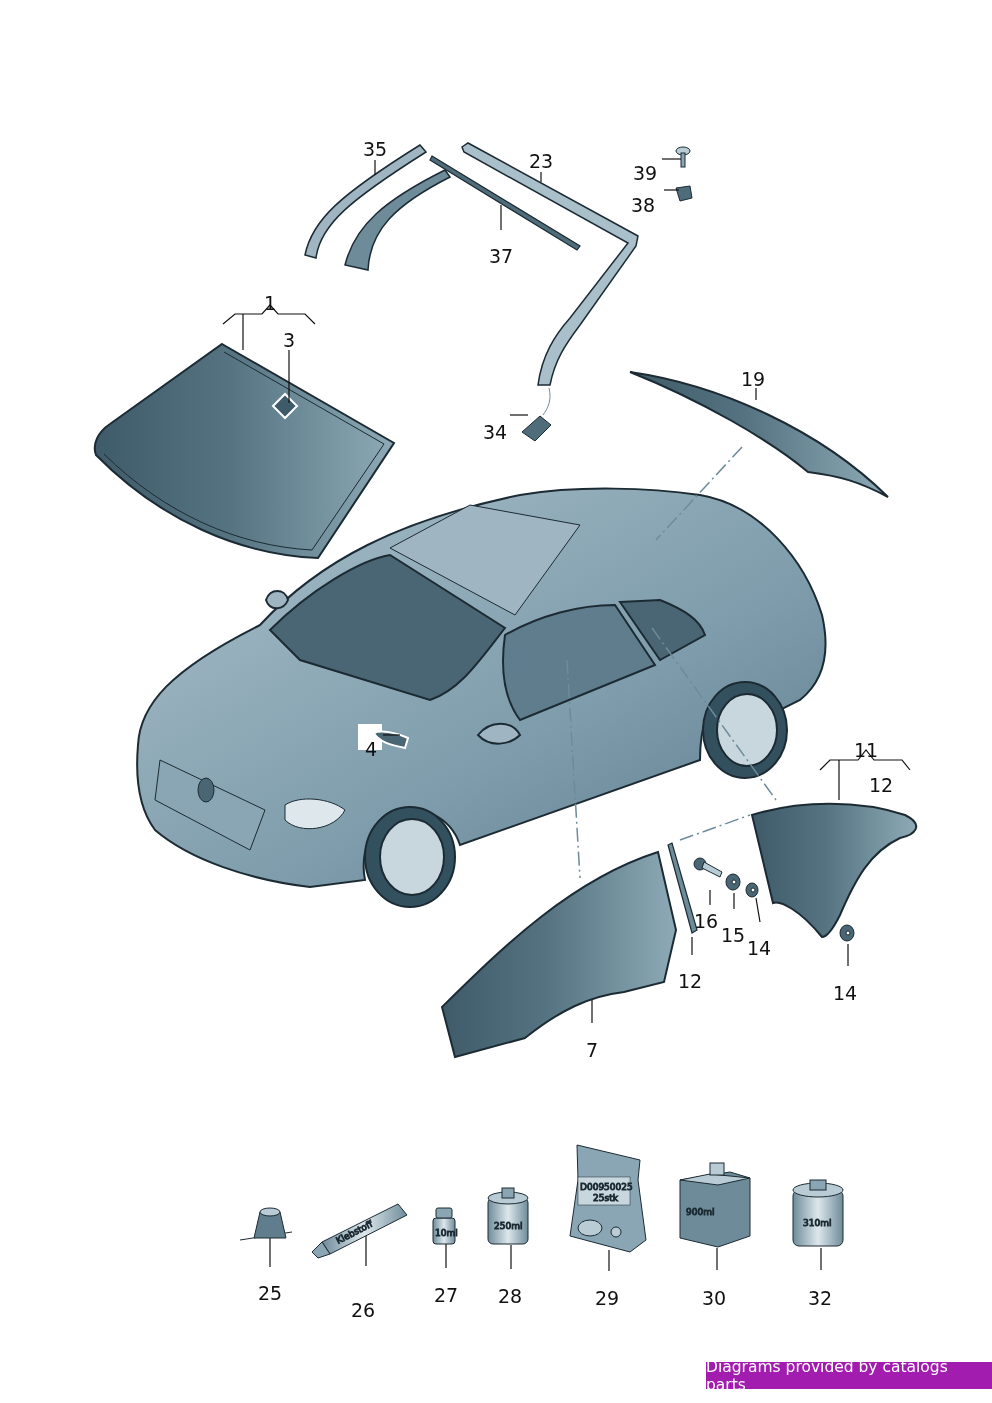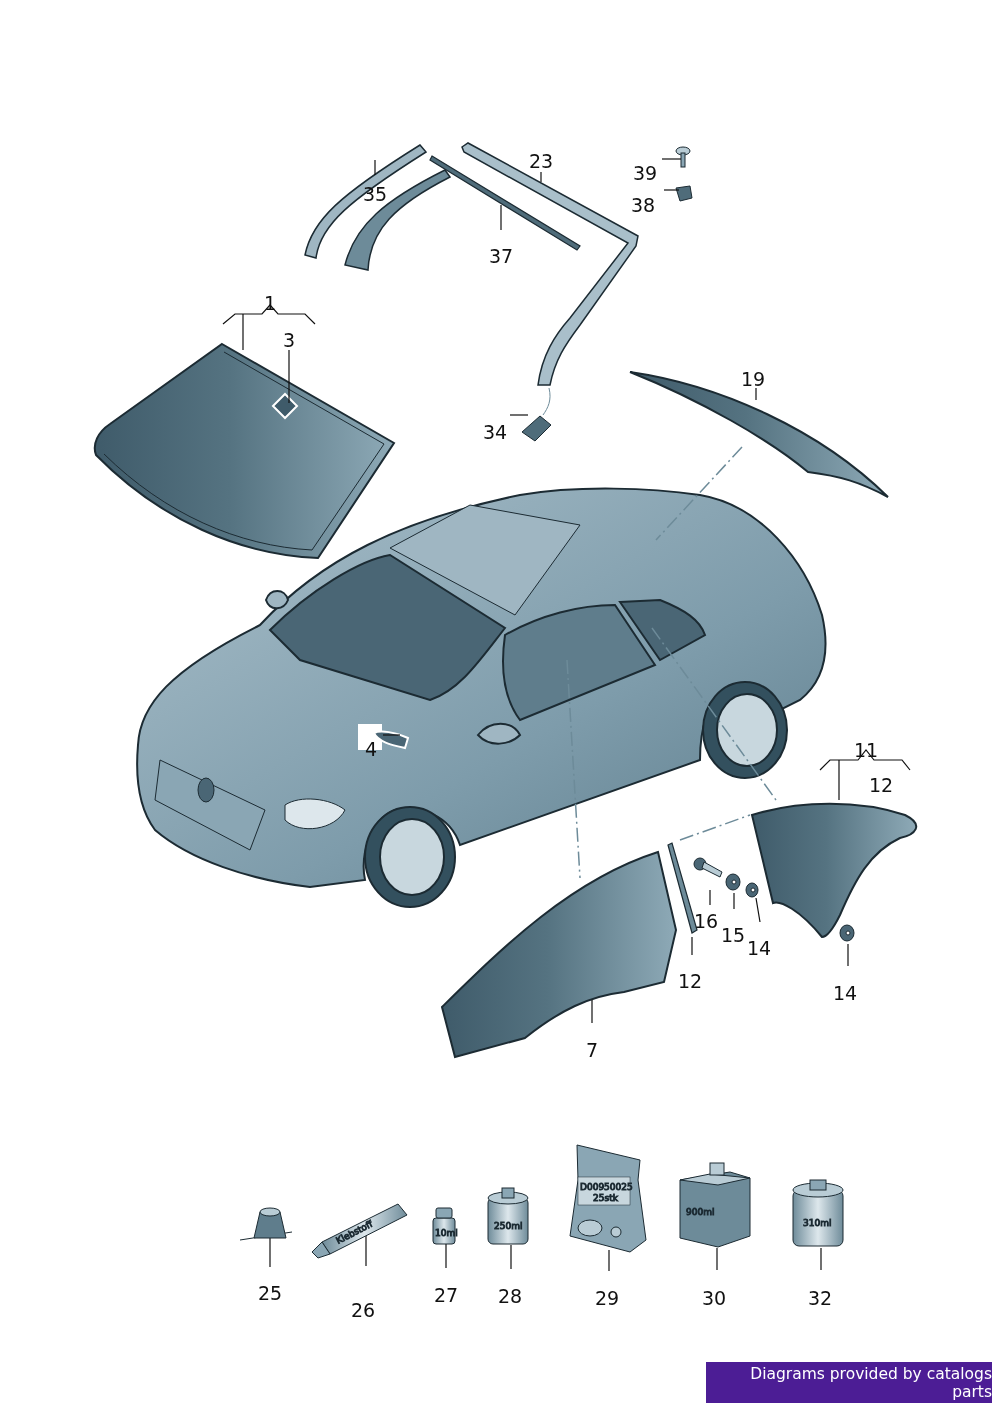--- a/index.html
+++ b/index.html
@@ -1,23 +1,23 @@
 <!DOCTYPE html>
 <html><head>
 <meta charset="utf-8">
 <style>
   html, body { margin: 0; padding: 0; background: #ffffff; }
   body { width: 992px; height: 1403px; position: relative; overflow: hidden;
          font-family: "DejaVu Sans", sans-serif; }
   #diagram { position: absolute; left: 0; top: 0; width: 992px; height: 1403px; }
   .callout { position: absolute; font-size: 19px; color: #111; line-height: 1;
              transform: translate(-50%, -50%); white-space: nowrap; }
-  .footer { position: absolute; left: 706px; top: 1362px; width: 286px; height: 41px;
-            background: #4c1d95; color: #fff; font-size: 15.5px; display: flex;
-            align-items: center; justify-content: center; text-align: right; }
+  .footer { position: absolute; left: 706px; top: 1362px; width: 286px; height: 27px;
+            background: #a21caf; color: #fff; font-size: 15.5px; display: flex;
+            align-items: center; justify-content: center; }
   .lbl-sm { font-size: 9px; fill: #223; font-family: "DejaVu Sans", sans-serif; }
 </style>
 </head>
 <body>
 
 <svg id="diagram" viewBox="0 0 992 1403" xmlns="http://www.w3.org/2000/svg">
   <defs>
     <linearGradient id="glassGrad" x1="0" y1="0" x2="1" y2="0">
       <stop offset="0" stop-color="#3f5b6a"></stop>
       <stop offset="0.45" stop-color="#557381"></stop>
@@ -221,21 +221,21 @@
     <div class="callout" style="left: 753px; top: 379px;">19</div>
     <div class="callout" style="left: 270px; top: 1293px;">25</div>
     <div class="callout" style="left: 363px; top: 1294px; margin-top: 16px;">26</div>
     <div class="callout" style="left: 446px; top: 1295px;">27</div>
     <div class="callout" style="left: 510px; top: 1296px;">28</div>
     <div class="callout" style="left: 607px; top: 1298px;">29</div>
     <div class="callout" style="left: 714px; top: 1298px; text-align: right;">30</div>
     <div class="callout" style="left: 820px; top: 1298px; text-align: center;">32</div>
     <div class="callout" style="left: 541px; top: 161px;">23</div>
     <div class="callout" style="left: 495px; top: 432px;">34</div>
-    <div class="callout" style="left: 375px; top: 149px; margin-top: 45px;">35</div>
+    <div class="callout" style="left: 375px; top: 149px;">35</div>
     <div class="callout" style="left: 501px; top: 256px;">37</div>
     <div class="callout" style="left: 643px; top: 205px;">38</div>
     <div class="callout" style="left: 645px; top: 173px;">39</div>
   </div>
 
 <div class="footer">
   <span>Diagrams provided by catalogs parts</span>
 </div>
 
 </body></html>

